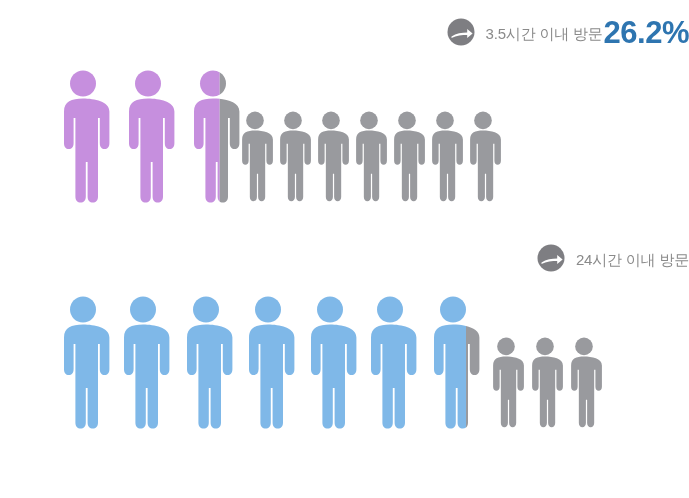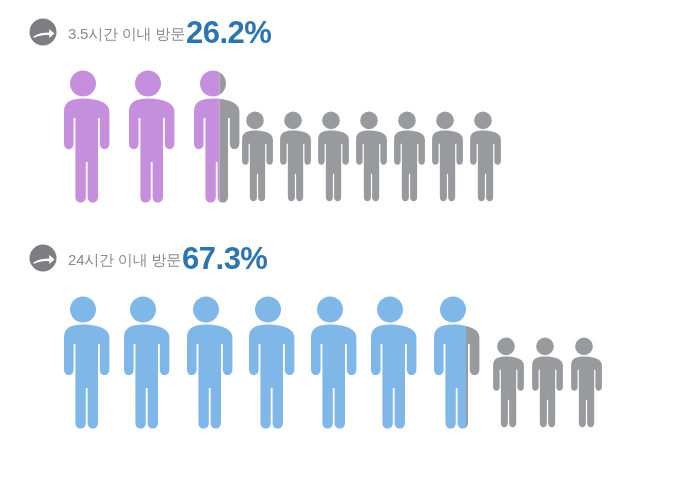--- a/index.html
+++ b/index.html
@@ -30,20 +30,21 @@
   .row-block.row-1 { top: 10px; }
   .row-block.row-2 { top: 236px; }
 
   
   .row-header {
     display: flex;
     align-items: center;
     height: 44px;
     padding-left: 28px;
     box-sizing: border-box;
+    justify-content: flex-end;
   }
 
   .arrow-badge {
     width: 30px;
     height: 30px;
     flex: 0 0 30px;
     display: block;
   }
 
   .row-label {
@@ -215,21 +216,20 @@
   <div class="row-block row-2">
 
     <div class="row-header">
       <span class="arrow-badge">
         <svg viewBox="0 0 30 30" xmlns="http://www.w3.org/2000/svg">
           <circle cx="15" cy="15" r="13.5" fill="#7e7e82"></circle>
           <path d="M5.5 19.5 C10 16.3 16 15.4 21.2 15.4 L21.2 12.1 L26.6 16.6 L21.2 21.1 L21.2 17.9 C16.2 17.9 10.3 18.4 5.5 20.9 Z" fill="#ffffff"></path>
         </svg>
       </span>
       <span class="row-label">24시간 이내 방문</span>
-      <span class="row-percent">67.3%</span>
     </div>
 
     <div class="figures">
 
       <span class="fig large" style="left:55px;">
         <svg viewBox="0 0 56 136" xmlns="http://www.w3.org/2000/svg">
             <g fill="#7fb8e8">
               <circle cx="28" cy="15.5" r="13"></circle>
               <path d="M28 30.5 C16.5 30.5 9 33.5 9 43.5 L9 75 C9 79 11 81 13.8 81 C16.6 81 18.6 79 18.6 75 L18.6 50 L20.4 50 L20.4 128.5 C20.4 132.6 22.6 134.6 25.6 134.6 C28.6 134.6 30.8 132.6 30.8 128.5 L30.8 94 L32.6 94 L32.6 128.5 C32.6 132.6 34.8 134.6 37.8 134.6 C40.8 134.6 43 132.6 43 128.5 L43 50 L44.8 50 L44.8 75 C44.8 79 46.8 81 49.6 81 C52.4 81 54.4 79 54.4 75 L54.4 43.5 C54.4 33.5 39.5 30.5 28 30.5 Z"></path>
             </g>

